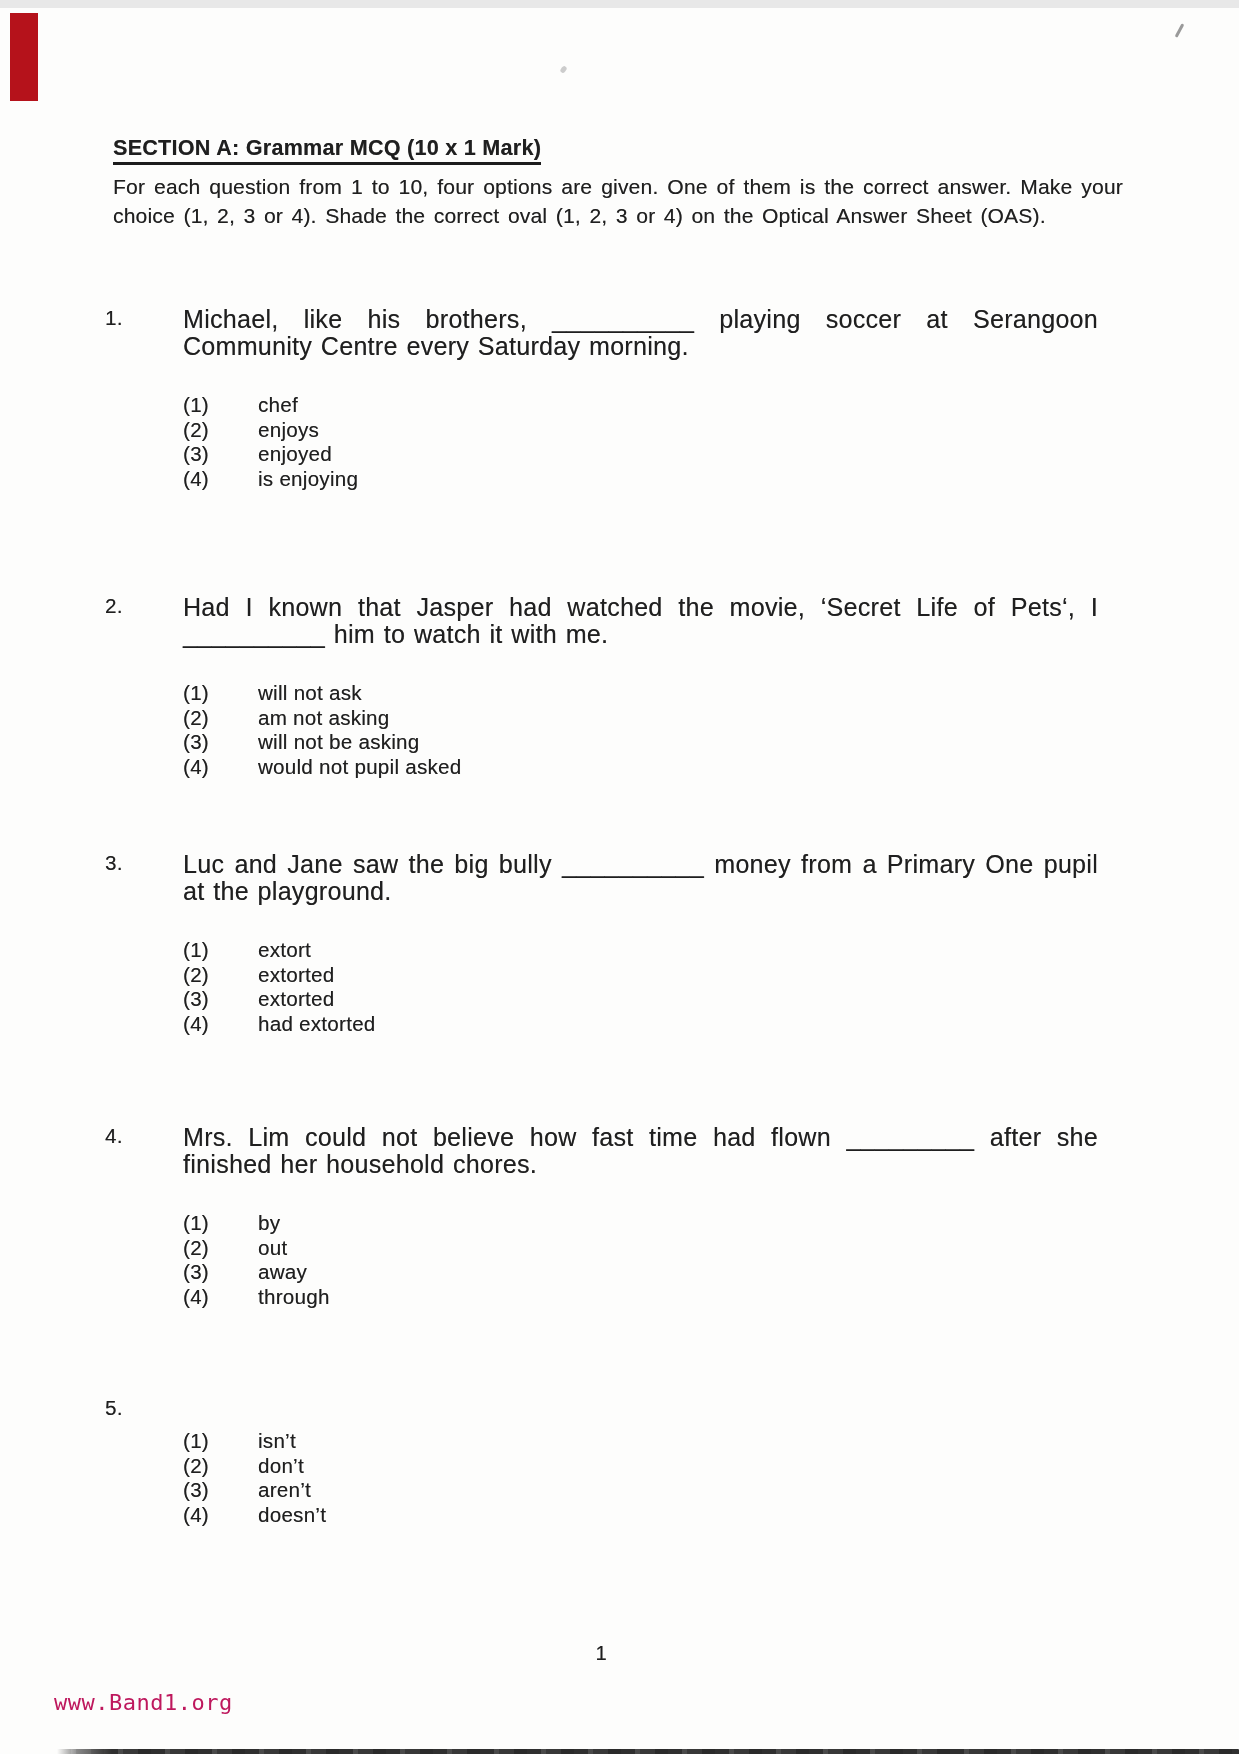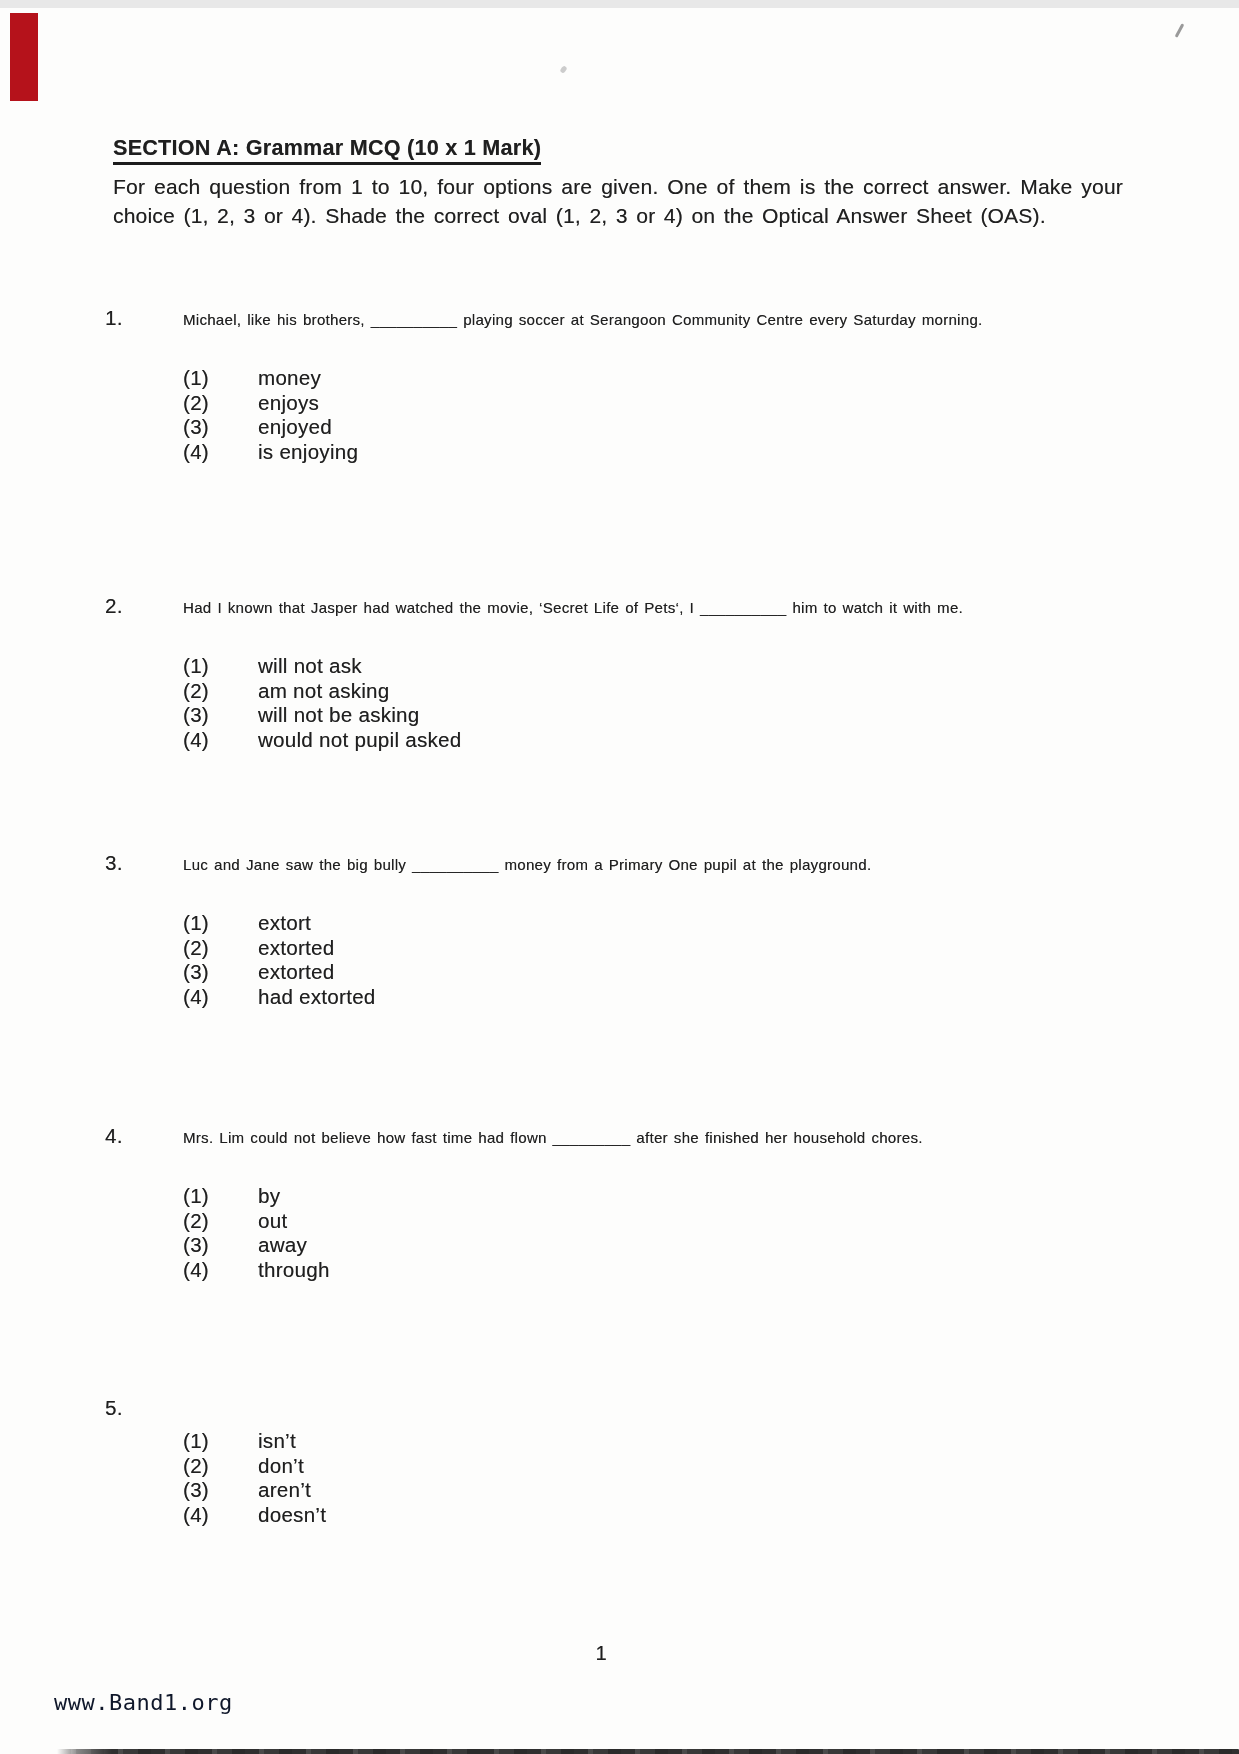--- a/index.html
+++ b/index.html
@@ -20,31 +20,31 @@
   }
   .instructions{
     margin-top:7px;font-weight:normal;font-size:21px;line-height:29px;
     text-align:justify;word-spacing:2.5px;letter-spacing:0.2px;
   }
 
   .question-block{position:absolute;left:105px;width:1010px;display:flex;}
   .q-num{width:78px;flex:none;font-size:20.5px;letter-spacing:0.3px;}
   .q-body{flex:1;}
   .q-text{
-    width:915px;font-size:15px;line-height:27px;text-align:justify;text-align-last:left;
+    width:915px;font-size:25px;line-height:27px;text-align:justify;text-align-last:left;
     letter-spacing:0.3px;word-spacing:1.5px;
   }
   .options{margin-top:33px;}
   .option{display:flex;font-size:20.5px;line-height:24.5px;letter-spacing:0.3px;}
   .opt-label{width:75px;flex:none;}
 
   .page-number{position:absolute;top:1634px;left:0;width:1202px;text-align:center;font-size:20px;}
   .watermark{
     position:absolute;left:54px;top:1682px;
-    font-family:"DejaVu Sans Mono",monospace;font-size:22px;color:#0f172a;
+    font-family:"DejaVu Sans Mono",monospace;font-size:22px;color:#be185d;
     letter-spacing:0.5px;text-shadow:none;
   }
   .bottom-bar{
     position:absolute;left:57px;right:0;bottom:1px;height:12px;border-radius:1px;
     background:repeating-linear-gradient(90deg,#2f2f2f 0 14px,#4a4a4a 14px 19px,#383838 19px 34px,#2a2a2a 34px 47px);
     text-shadow:none;
   }
   .bottom-bar::before{
     content:"";position:absolute;inset:0;
     background:linear-gradient(90deg,#fdfdfc 0,rgba(253,253,252,0.4) 20px,transparent 55px);
@@ -65,21 +65,21 @@
   </div>
 
   <div id="questions">
       <div class="question-block" style="top: 298px;">
         <div class="q-num">1.</div>
         <div class="q-body">
           <div class="q-text">Michael, like his brothers, __________ playing soccer at Serangoon Community Centre every Saturday morning.</div>
           <div class="options">
             <div class="option">
               <span class="opt-label">(1)</span>
-              <span>money</span>
+              <span>chef</span>
             </div>
             <div class="option">
               <span class="opt-label">(2)</span>
               <span>enjoys</span>
             </div>
             <div class="option">
               <span class="opt-label">(3)</span>
               <span>enjoyed</span>
             </div>
             <div class="option">

